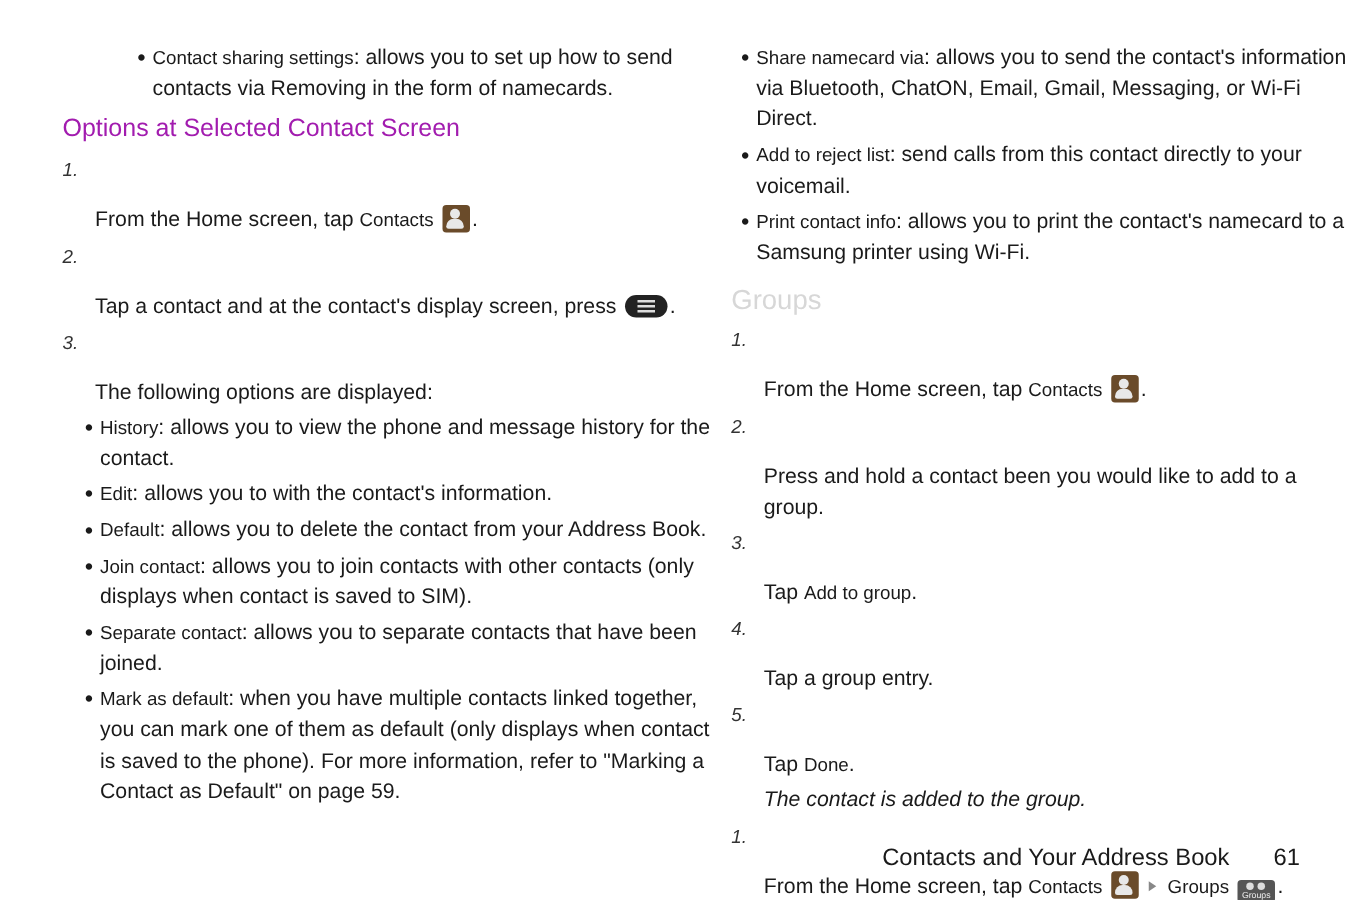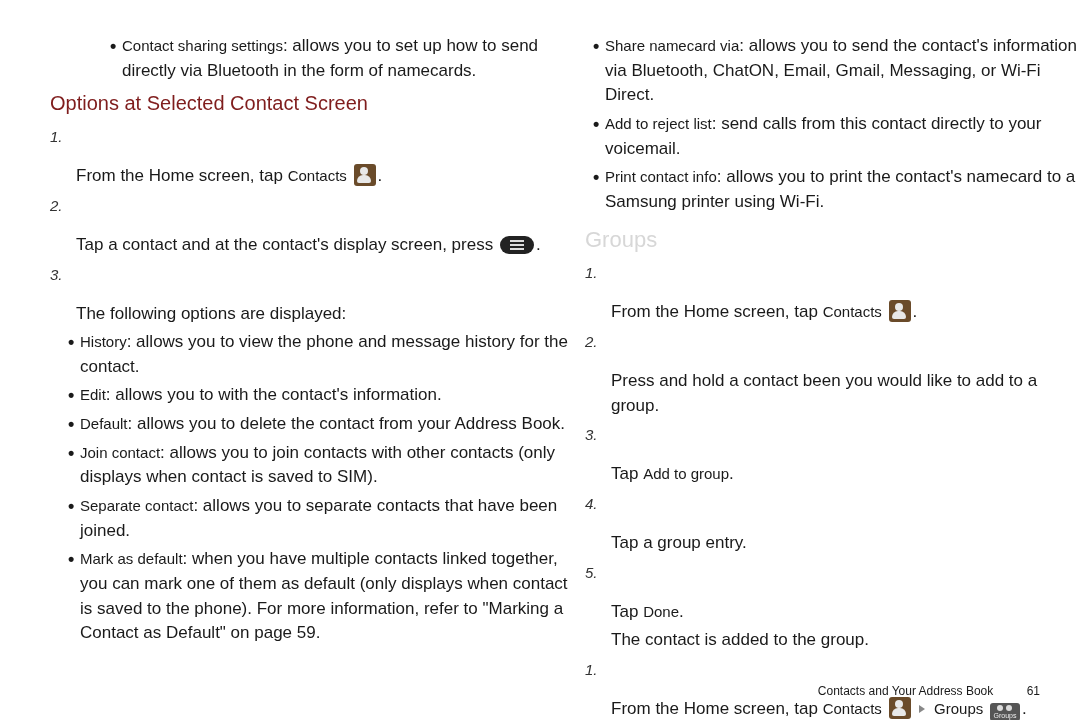--- a/index.html
+++ b/index.html
@@ -22,21 +22,21 @@
   .col {
     position: absolute;
     top: 30px;
     width: 530px;
     font-size: 17px;
     line-height: 1.45;
   }
   .col-left { left: 50px; }
   .col-right { left: 585px; width: 495px; }
   .faded-heading {
-    color: #7f1d1d;
+    color: #a21caf;
     font-size: 20px;
     margin: 6px 0 6px 0;
     font-weight: normal;
   }
   .faded-heading-big {
     color: #d7d7d7;
     font-size: 22px;
     margin: 10px 0 4px 0;
     font-weight: normal;
   }
@@ -134,21 +134,21 @@
     left: 7px; top: 2px;
     width: 6px; height: 6px;
     background: #ddd;
     border-radius: 50%;
     box-shadow: 9px 0 0 #ddd;
   }
   .footer {
     position: absolute;
     bottom: 22px;
     right: 40px;
-    font-size: 12px;
+    font-size: 19px;
   }
   .footer .pg {
     display: inline-block;
     margin-left: 30px;
   }
   .arrow {
     display:inline-block;
     width:0;height:0;
     border-top:4px solid transparent;
     border-bottom:4px solid transparent;
@@ -160,21 +160,21 @@
 </head>
 <body>
 
 <div class="page">
 
   <div class="col col-left">
 
     <div class="bullet" style="margin-left:60px;">
       <div class="dot">•</div>
       <div class="body">
-        <span class="term">Contact sharing settings</span><span>: allows you to set up how to send directly via Bluetooth in the form of namecards.</span>
+        <span class="term">Contact sharing settings</span><span>: allows you to set up how to send contacts via Removing in the form of namecards.</span>
       </div>
     </div>
 
     <div class="faded-heading">Options at Selected Contact Screen</div>
 
     <div class="num-step">
       <div class="num">1.</div>
       <div class="body">
         <span>From the Home screen, tap </span><span class="term">Contacts</span>
         <span class="icon-contacts"></span><span>.</span>
@@ -290,21 +290,21 @@
       <div class="body">Tap a group entry.</div>
     </div>
 
     <div class="num-step">
       <div class="num">5.</div>
       <div class="body">
         <span>Tap </span><span class="term">Done</span><span>.</span>
       </div>
     </div>
 
-    <div style="margin:4px 0 4px 26px;">The contact is added to the group.</div>
+    <div style="margin:4px 0 4px 26px;font-style:italic;">The contact is added to the group.</div>
 
 
     <div class="num-step">
       <div class="num">1.</div>
       <div class="body">
         <span>From the Home screen, tap </span><span class="term">Contacts</span>
         <span class="icon-contacts"></span>
         <span class="arrow"></span>
         <span class="term">Groups</span>
         <span class="icon-groups">Groups</span><span>.</span>

